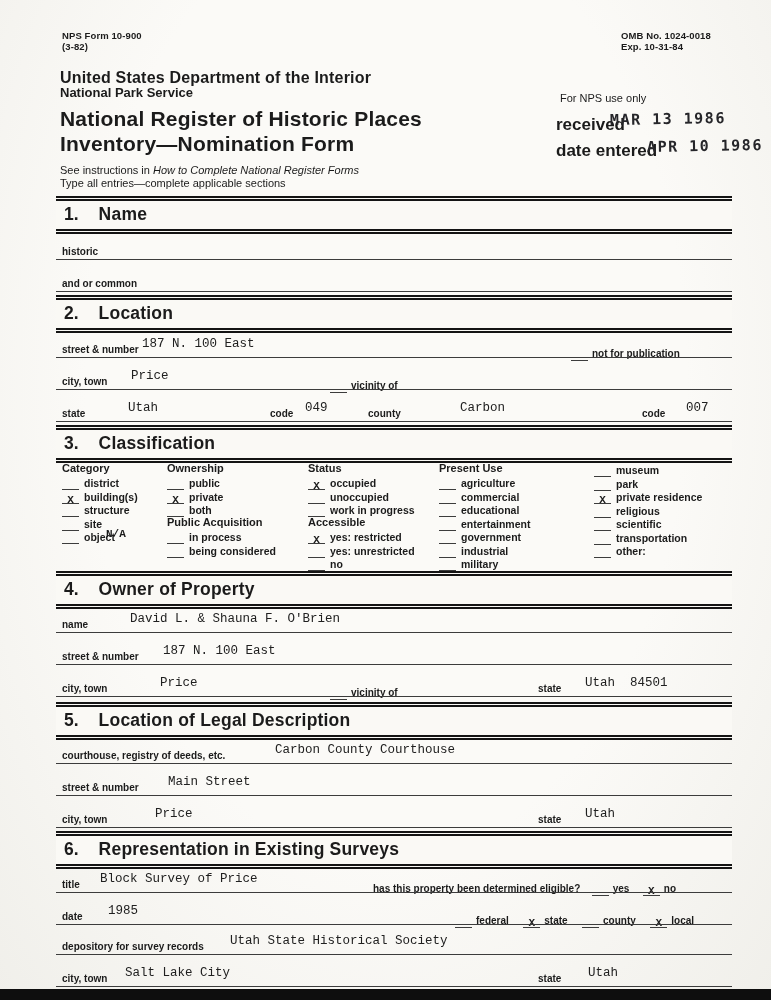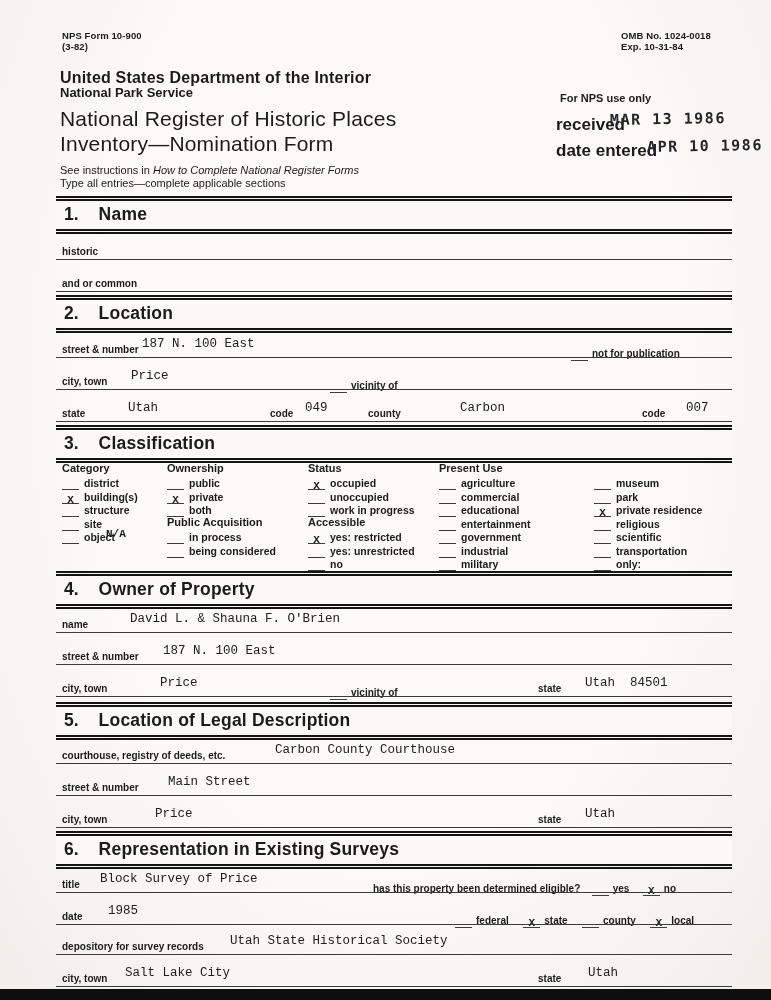--- a/index.html
+++ b/index.html
@@ -7,23 +7,23 @@
   body { margin:0; }
   .page {
     position:relative; width:771px; height:1000px; overflow:hidden;
     background: radial-gradient(ellipse at 50% 38%, #fbfaf7 55%, #f0efea 100%);
     font-family:"Liberation Sans", sans-serif; color:#1b1b1b;
   }
   .abs { position:absolute; }
   .tiny { font-size:9.5px; font-weight:bold; line-height:11px; letter-spacing:0.1px; }
   .dept { font-size:16px; font-weight:bold; letter-spacing:0.2px; }
   .svc  { font-size:13px; font-weight:bold; }
-  .bigtitle { font-size:21px; font-weight:normal; letter-spacing:0.2px; }
+  .bigtitle { font-size:21px; font-weight:bold; letter-spacing:0.2px; }
   .instr { font-size:11px; }
-  .npshead  { font-size:11px; font-weight:bold; }
+  .npshead  { font-size:11px; font-weight:normal; }
   .npslabel { font-size:17px; font-weight:bold; }
   .stamp { font-family:"DejaVu Sans Mono", monospace; font-size:15px; font-weight:bold;
            letter-spacing:1.5px; color:#26262a; transform:rotate(-1deg); }
   .secbar { border-top:5px double #141414; border-bottom:5px double #141414;
             background:#faf9f5; padding:3px 8px 4px; display:flex; align-items:baseline; }
   .secnum   { font-size:17.5px; font-weight:bold; }
   .sectitle { font-size:17.5px; font-weight:bold; margin-left:20px; letter-spacing:0.2px; }
   .rule { height:0; border-bottom:1.5px solid #3c3c3c; }
   .lbl { font-size:10px; font-weight:bold; white-space:nowrap; }
   .val { font-family:"Liberation Mono", monospace; font-size:12.5px; white-space:pre; color:#202020; }
@@ -148,28 +148,28 @@
     <div class="colhead">Present Use</div>
     <div class="ci"><span class="blank"><span class="mark"></span></span><span class="clabel">agriculture</span></div>
     <div class="ci"><span class="blank"><span class="mark"></span></span><span class="clabel">commercial</span></div>
     <div class="ci"><span class="blank"><span class="mark"></span></span><span class="clabel">educational</span></div>
     <div class="ci"><span class="blank"><span class="mark"></span></span><span class="clabel">entertainment</span></div>
     <div class="ci"><span class="blank"><span class="mark"></span></span><span class="clabel">government</span></div>
     <div class="ci"><span class="blank"><span class="mark"></span></span><span class="clabel">industrial</span></div>
     <div class="ci"><span class="blank"><span class="mark"></span></span><span class="clabel">military</span></div>
   </div>
 
-  <div class="abs col" style="left:594px;top:475px">
+  <div class="abs col" style="left:594px;top:462px">
     <div class="ci"><span class="blank"><span class="mark"></span></span><span class="clabel">museum</span></div>
     <div class="ci"><span class="blank"><span class="mark"></span></span><span class="clabel">park</span></div>
     <div class="ci"><span class="blank"><span class="mark">X</span></span><span class="clabel">private residence</span></div>
     <div class="ci"><span class="blank"><span class="mark"></span></span><span class="clabel">religious</span></div>
     <div class="ci"><span class="blank"><span class="mark"></span></span><span class="clabel">scientific</span></div>
     <div class="ci"><span class="blank"><span class="mark"></span></span><span class="clabel">transportation</span></div>
-    <div class="ci"><span class="blank"><span class="mark"></span></span><span class="clabel">only:</span></div>
+    <div class="ci"><span class="blank"><span class="mark"></span></span><span class="clabel">other:</span></div>
   </div>
 
   <div class="abs secbar" style="left:56px;top:571px;width:676px">
     <span class="secnum">4.</span>
     <span class="sectitle">Owner of Property</span>
   </div>
   <div class="abs lbl" style="left:62px;top:619px">name</div>
   <div class="abs val" style="left:130px;top:612px">David L. &amp; Shauna F. O'Brien</div>
   <div class="abs rule" style="left:56px;top:632px;width:676px"></div>
 

